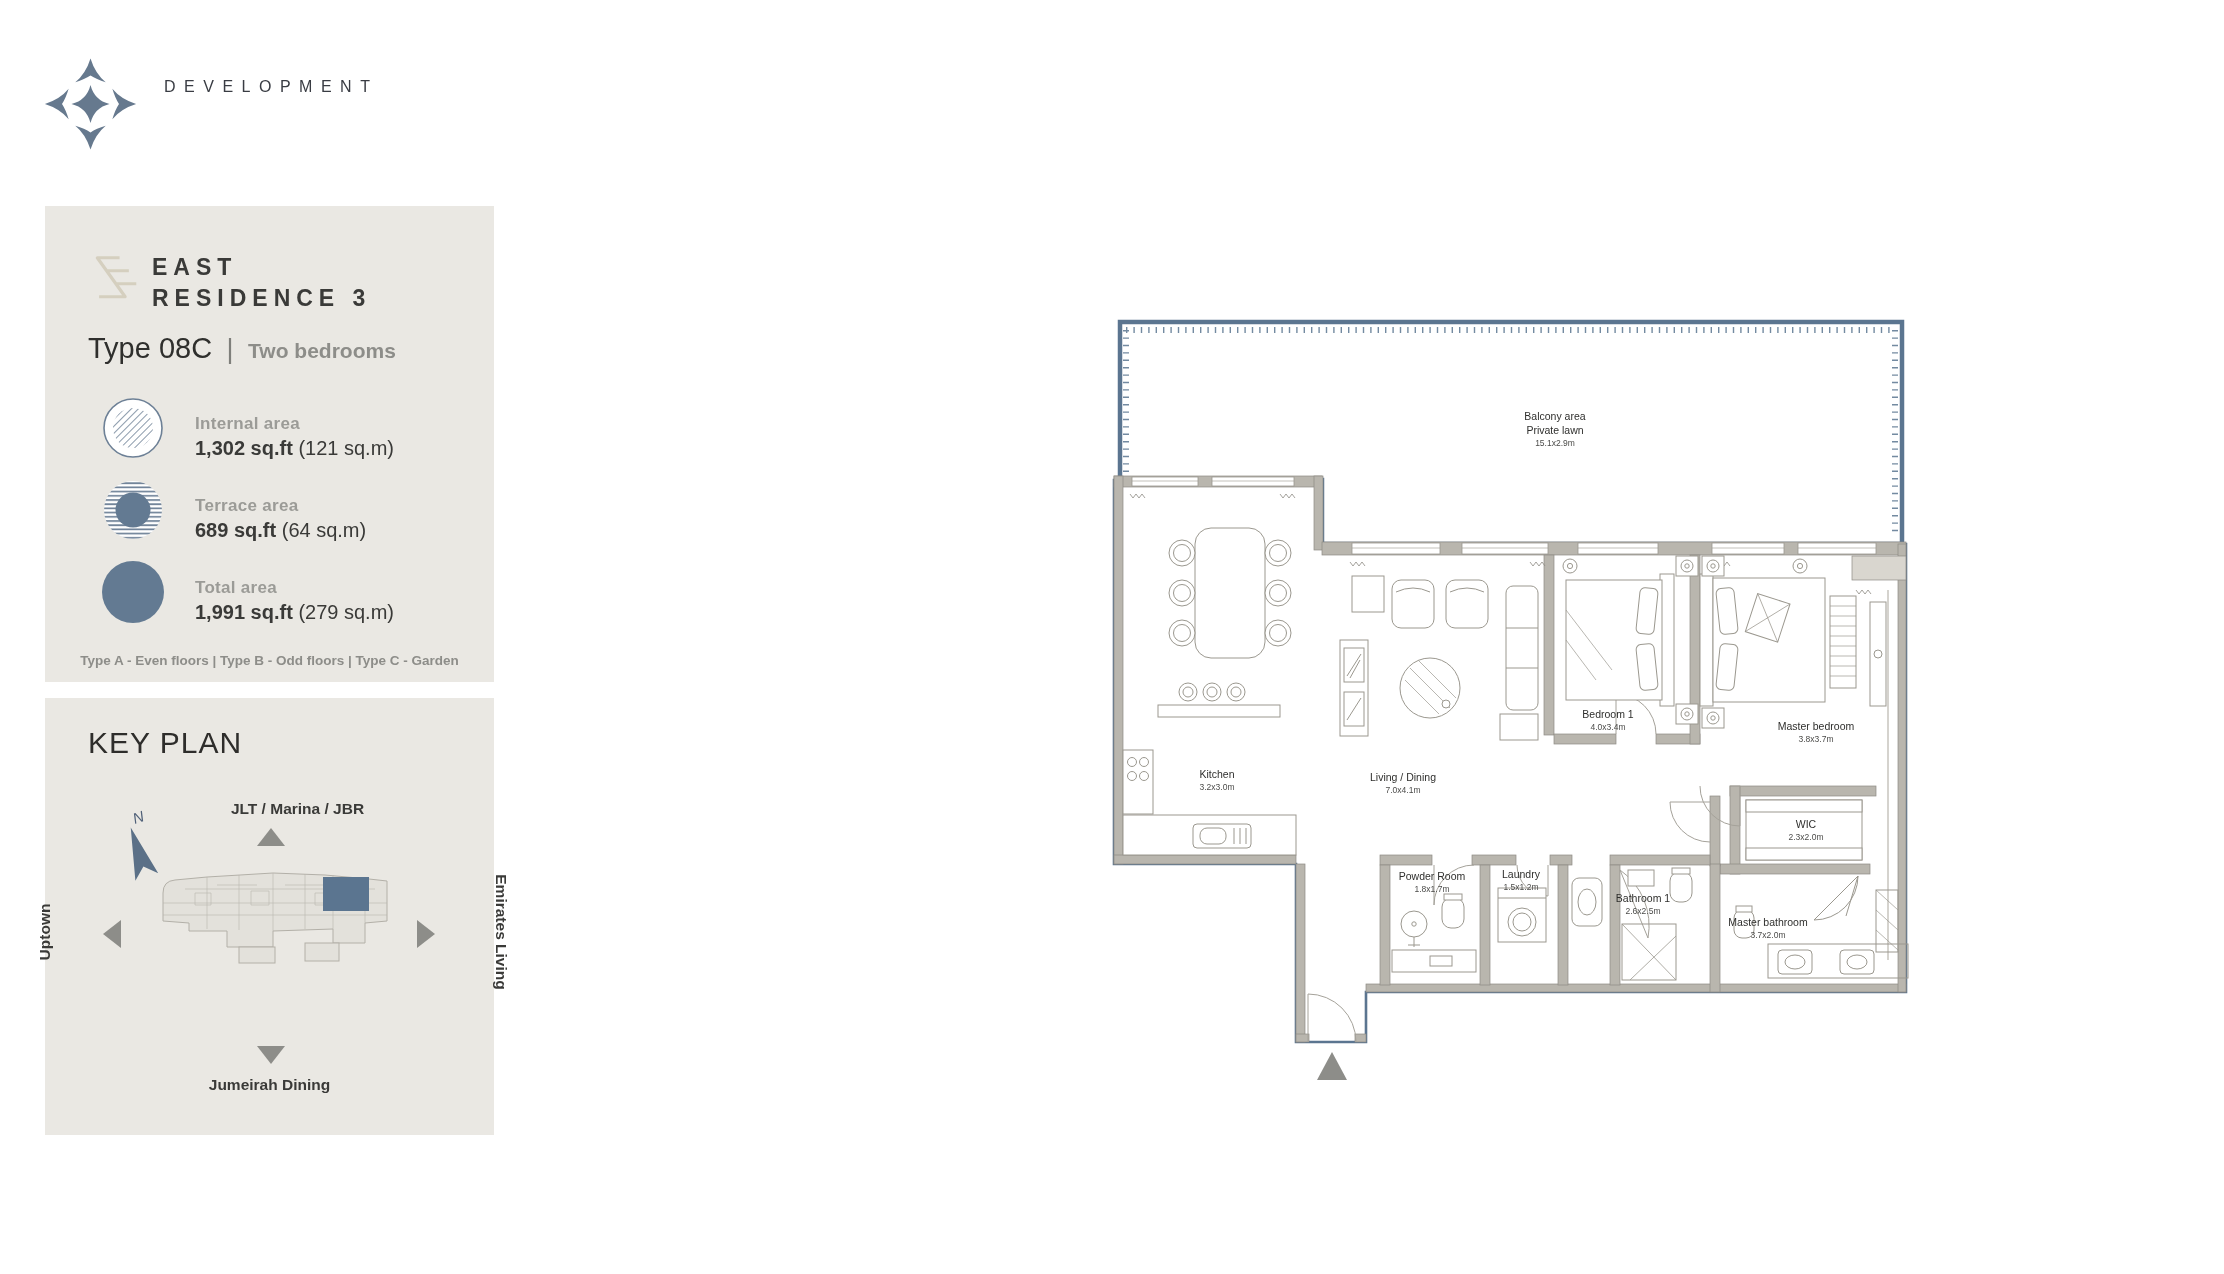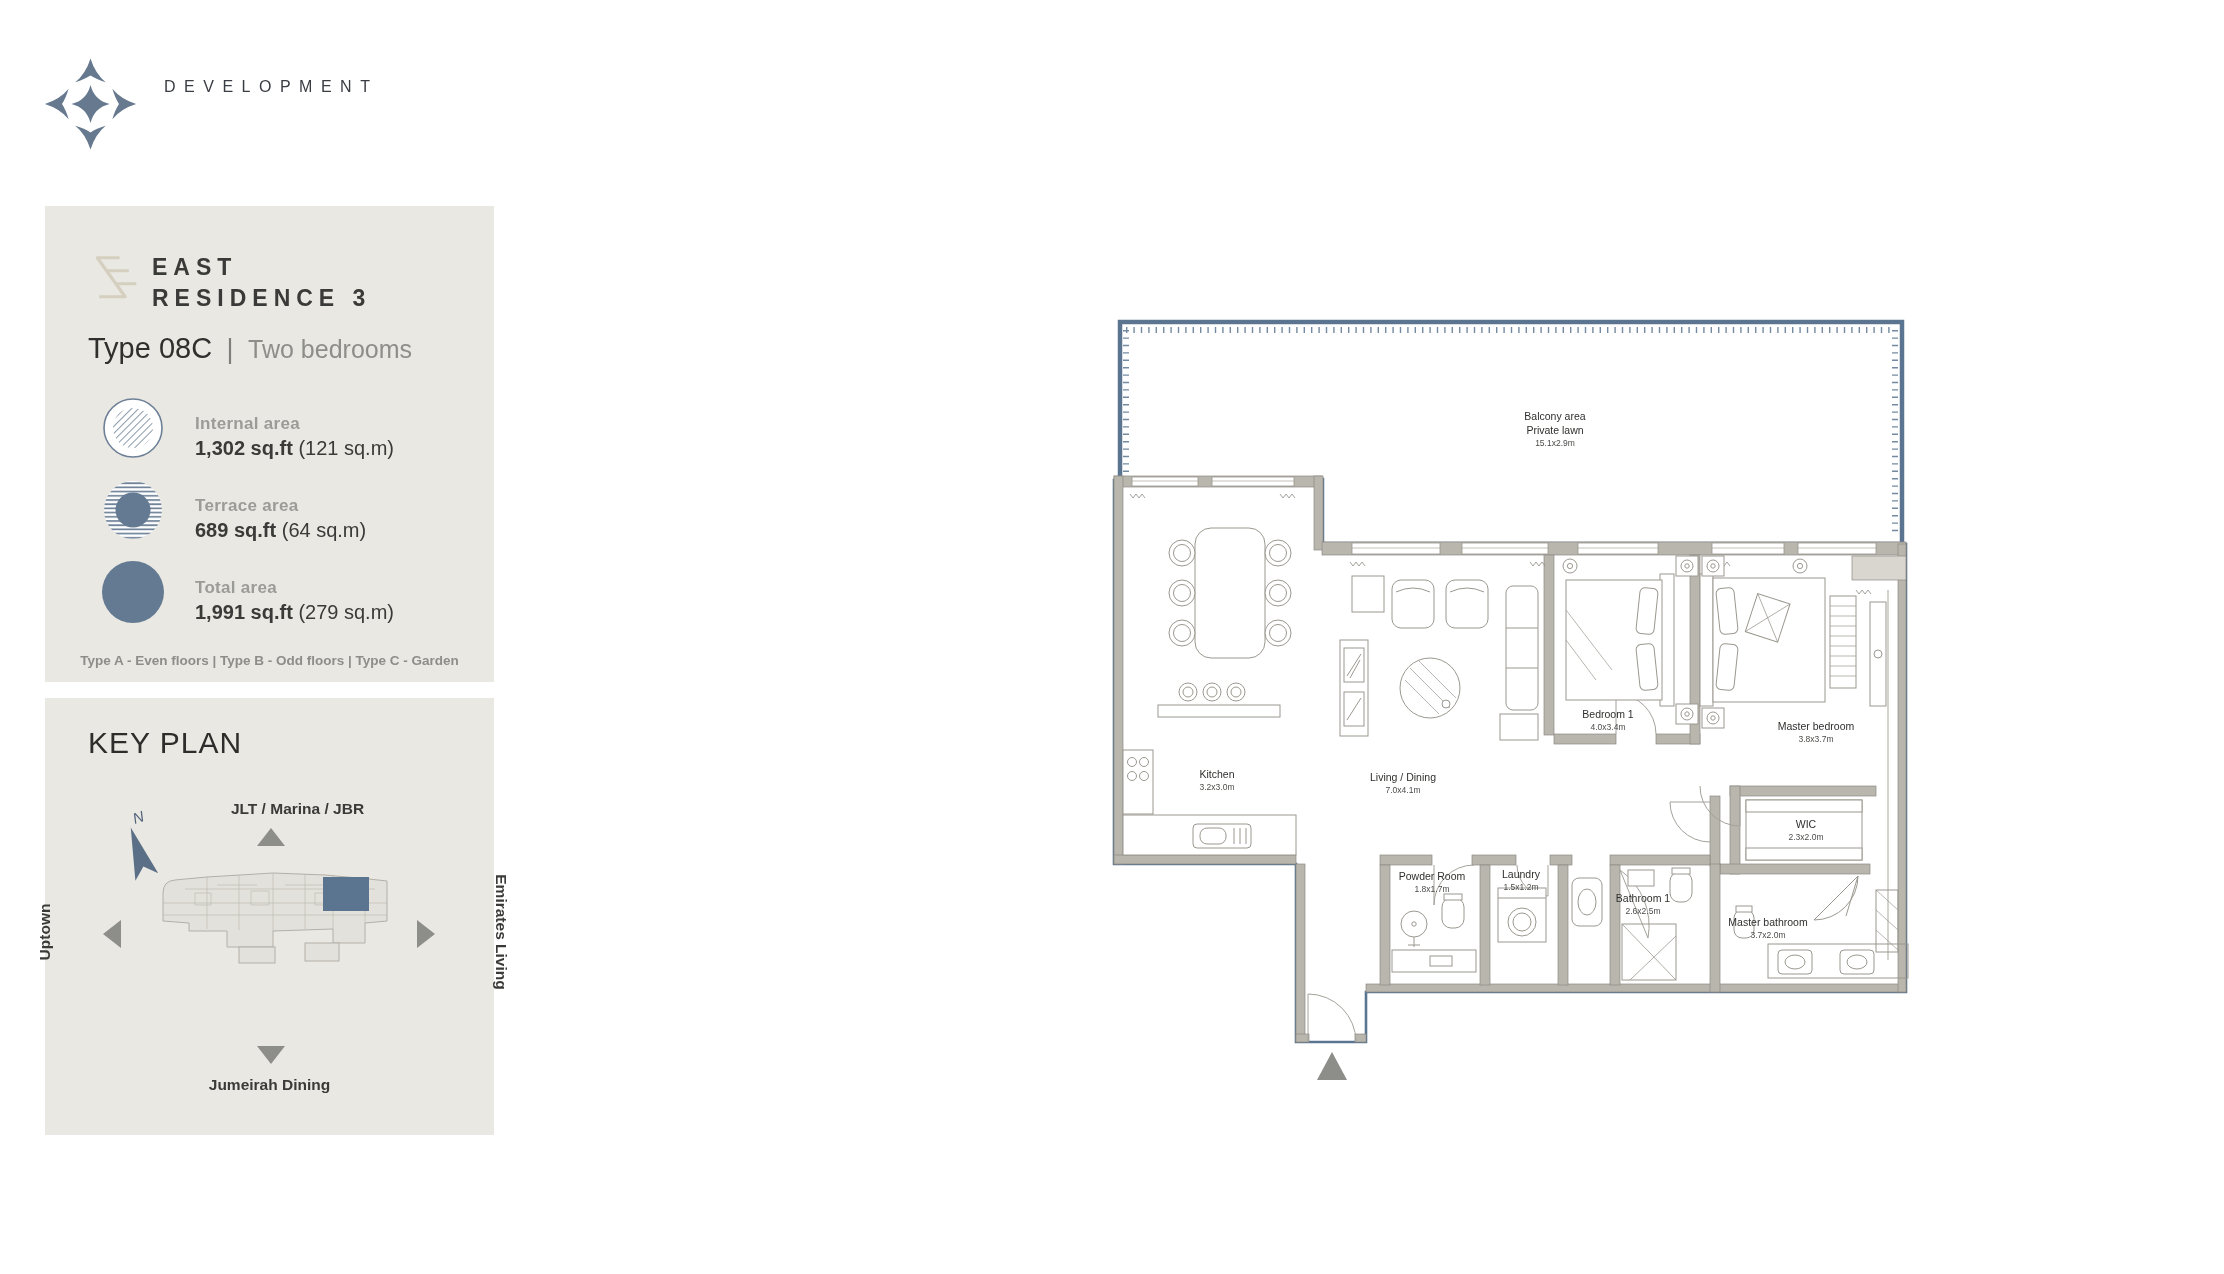--- a/index.html
+++ b/index.html
@@ -20,21 +20,21 @@
   .panel-key{top:698px;height:437px;}
 
   .res-head{position:absolute;left:43px;top:46px;display:flex;}
   .e-mark{width:52px;height:52px;margin-top:2px;}
   .res-lines{margin-left:12px;}
   .res-line{font-size:23px;font-weight:600;letter-spacing:6px;color:#3a3a38;line-height:31px;}
 
   .type-row{position:absolute;left:43px;top:126px;white-space:nowrap;}
   .type-label{font-size:29px;font-weight:400;color:#2f2f2d;text-align:right;}
   .type-sep{font-size:27px;color:#7f7f7b;margin:0 10px;}
-  .type-bedrooms{font-size:25px;font-weight:400;color:#8d8d89;}
+  .type-bedrooms{font-size:21px;font-weight:700;color:#8d8d89;}
 
   .area-row{position:absolute;left:56px;display:flex;align-items:flex-end;}
   .area-row .txt{margin-left:30px;}
   .area-label{font-size:17px;font-weight:700;color:#9b9b97;letter-spacing:.3px;}
   .area-value{font-size:20px;margin-top:3px;color:#3a3a38;}
   .area-value b{font-weight:700;}
   .area-value span.metric{font-weight:400;}
   .floor-note{position:absolute;left:0;width:100%;top:447px;text-align:center;
               font-size:13.5px;font-weight:700;color:#8d8d89;}
 

